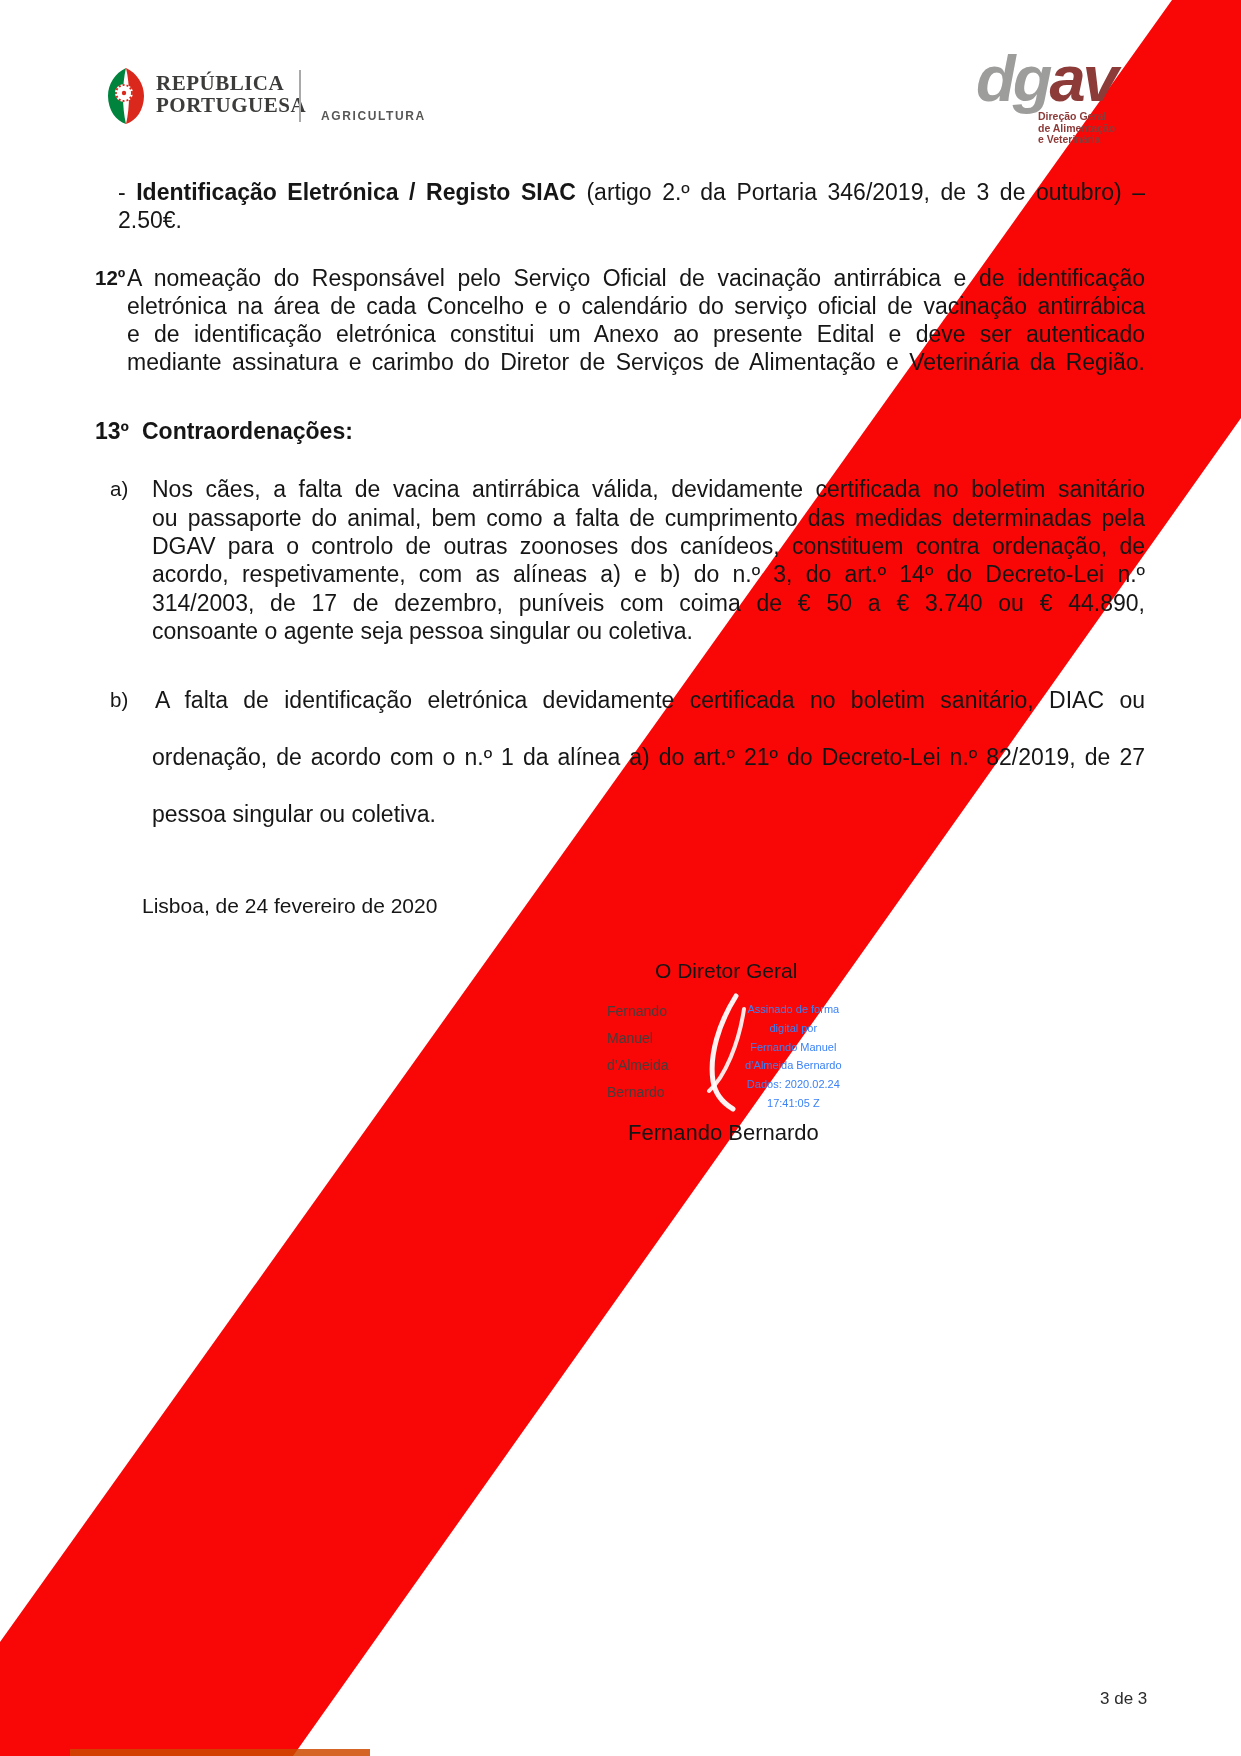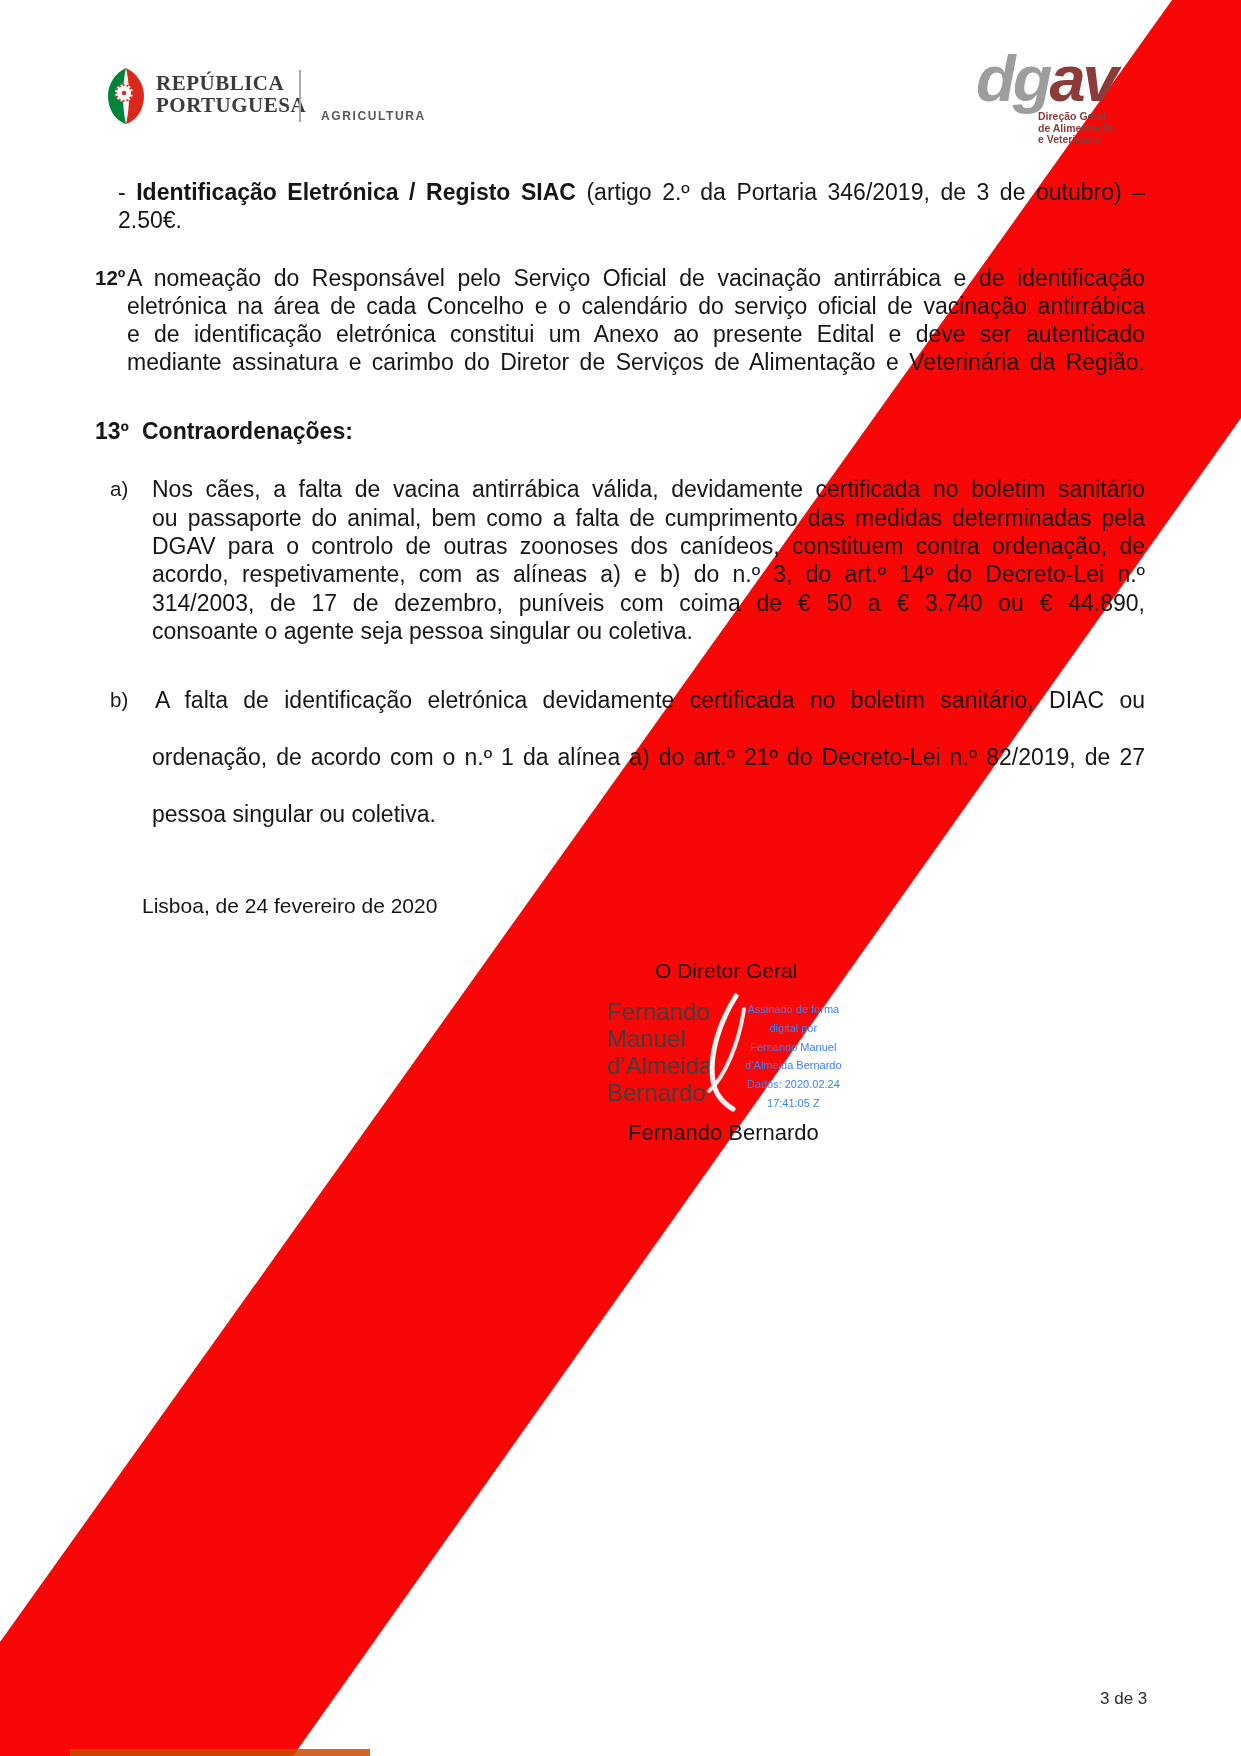--- a/index.html
+++ b/index.html
@@ -17,21 +17,21 @@
   .divider{position:absolute;left:299px;top:70px;width:2px;height:52px;background:#a9a9a9;z-index:2;}
   .ministry{position:absolute;left:321px;top:85px;z-index:2;font-size:12px;font-weight:bold;
             letter-spacing:1.6px;color:var(--gov-gray);margin-top:24px;}
   .dgav{position:absolute;left:976px;top:46px;z-index:2;font-size:65px;font-weight:bold;
         letter-spacing:-3px;line-height:1;font-style:italic;}
   .dgav .dg{color:var(--dgav-gray);}
   .dgav .av{color:var(--dgav-maroon);}
   .dgav-sub{position:absolute;left:1038px;top:111px;z-index:2;font-size:10.5px;font-weight:bold;
             line-height:11.5px;color:var(--dgav-maroon);}
   
-  .sig-name{position:absolute;left:607px;top:998px;z-index:2;font-size:24px;line-height:27px;
+  .sig-name{position:absolute;left:607px;top:998px;z-index:2;font-size:14px;line-height:27px;
             color:#453e3c;}
   .cert{position:absolute;left:745px;top:1000px;z-index:3;font-size:11px;line-height:18.8px;
         color:#3b82f6;text-align:center;}
   .flourish{position:absolute;left:703px;top:993px;z-index:2;}
   .pagenum{position:absolute;left:1100px;top:1689px;z-index:2;font-size:17px;color:#2b2b2b;}
 </style>
 </head>
 <body>
 
 <div class="page">

